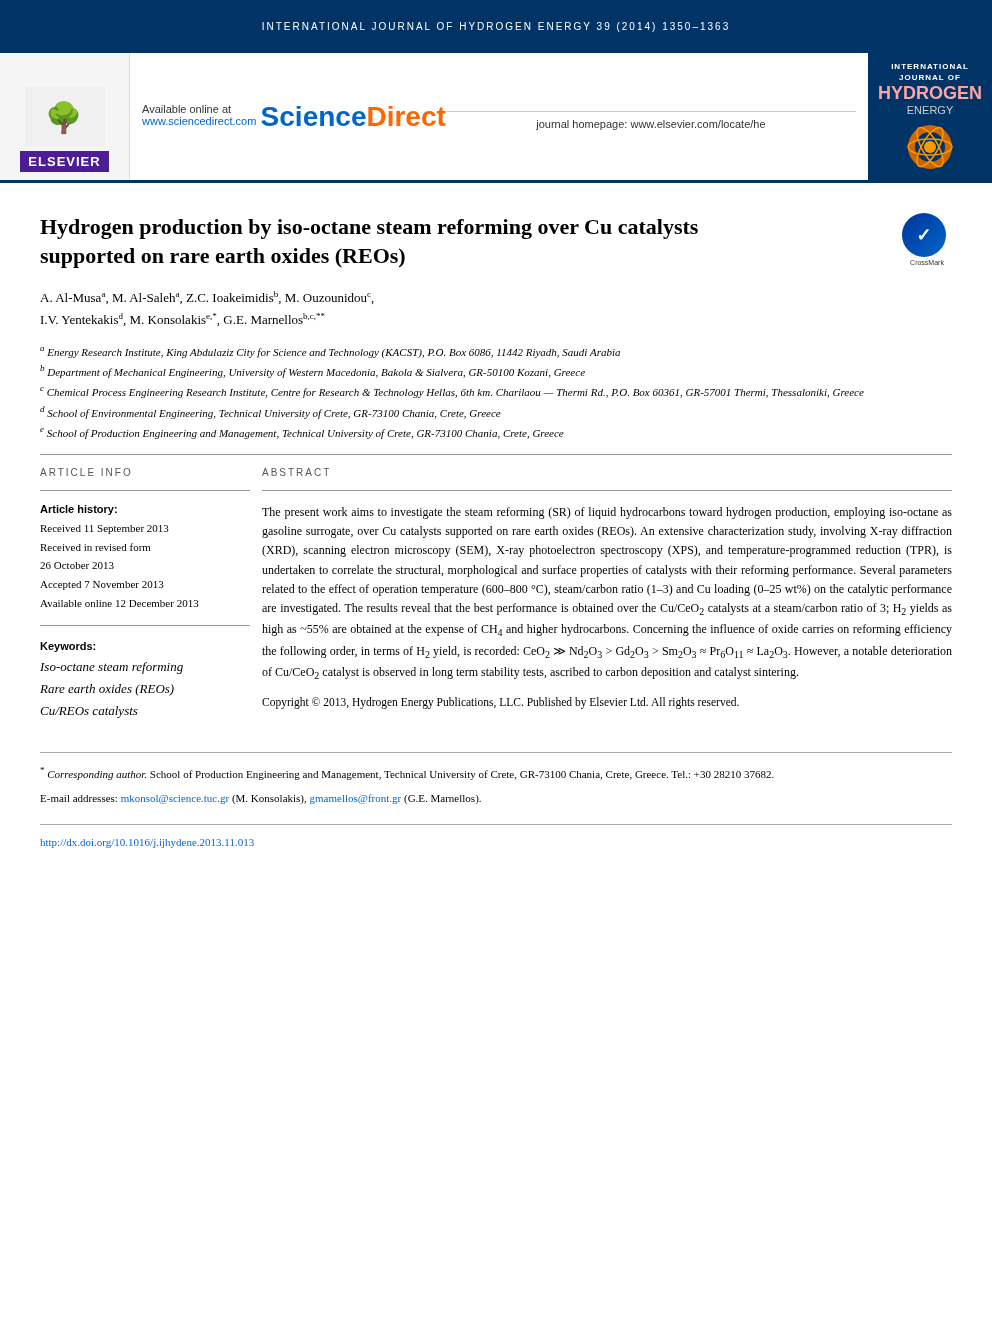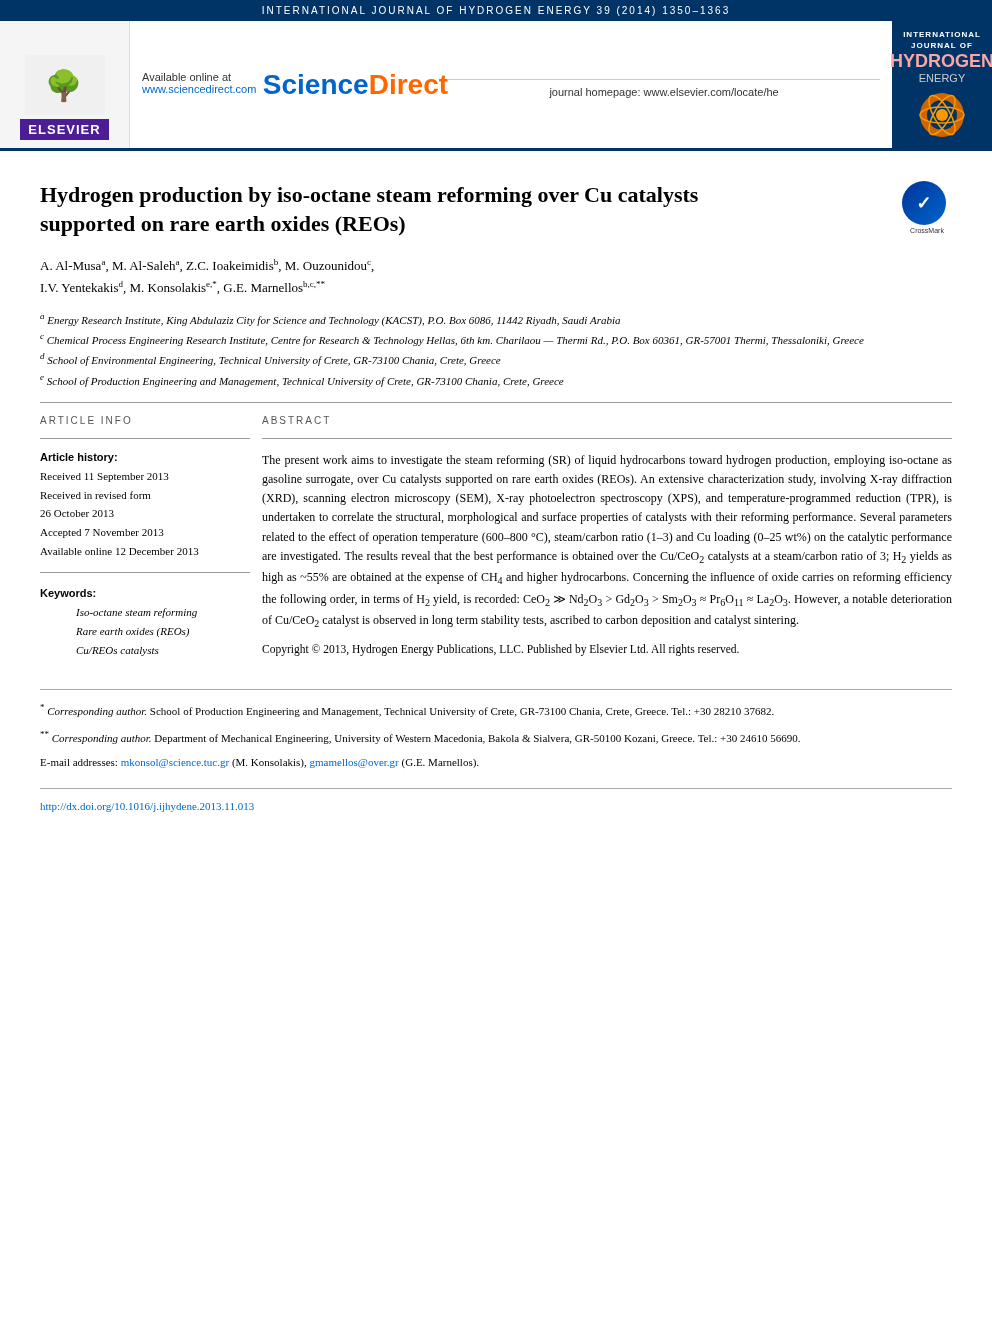--- a/index.html
+++ b/index.html
@@ -10,21 +10,21 @@
       min-height: 1323px;
       font-size: 13px;
       color: #000;
     }
     .top-bar {
       background: #003366;
       color: #fff;
       text-align: center;
       font-size: 10px;
       letter-spacing: 2px;
-      padding: 5px 0;
+      padding: 21px 0;
       font-family: Arial, sans-serif;
       text-transform: uppercase;
     }
     .header-section {
       display: flex;
       align-items: stretch;
       border-bottom: 3px solid #003366;
       padding: 0;
     }
     .elsevier-logo {
@@ -88,21 +88,21 @@
       font-size: 11px;
       font-family: Arial, sans-serif;
       color: #333;
       margin-top: 8px;
       border-top: 1px solid #ccc;
       padding-top: 6px;
       width: 100%;
       text-align: center;
     }
     .journal-logo {
-      width: 100px;
+      width: 124px;
       background: #003366;
       display: flex;
       flex-direction: column;
       align-items: center;
       justify-content: center;
       padding: 8px;
       color: #fff;
     }
     .journal-logo-title {
       font-size: 8px;
@@ -216,24 +216,23 @@
     }
     .info-date {
       font-size: 11px;
       line-height: 1.7;
       color: #000;
     }
     .keywords-section {
       margin-top: 14px;
     }
     .keywords-list {
-      font-size: 11px;
+      font-size: 13px;
       font-style: italic;
       line-height: 1.7;
-      margin-left: 36px;
     }
     .abstract-text {
       font-size: 12px;
       line-height: 1.6;
       text-align: justify;
     }
     .copyright {
       font-size: 11.5px;
       line-height: 1.6;
       margin-top: 8px;
@@ -324,20 +323,21 @@
     </div>
   </div>
 
   <div class="authors">
     A. Al-Musa<sup>a</sup>, M. Al-Saleh<sup>a</sup>, Z.C. Ioakeimidis<sup>b</sup>, M. Ouzounidou<sup>c</sup>,<br>
     I.V. Yentekakis<sup>d</sup>, M. Konsolakis<sup>e,*</sup>, G.E. Marnellos<sup>b,c,**</sup>
   </div>
 
   <div class="affiliations">
     <div><sup>a</sup> Energy Research Institute, King Abdulaziz City for Science and Technology (KACST), P.O. Box 6086, 11442 Riyadh, Saudi Arabia</div>
+    <div><sup>b</sup> Department of Mechanical Engineering, University of Western Macedonia, Bakola &amp; Sialvera, GR-50100 Kozani, Greece</div>
     <div><sup>c</sup> Chemical Process Engineering Research Institute, Centre for Research &amp; Technology Hellas, 6th km. Charilaou — Thermi Rd., P.O. Box 60361, GR-57001 Thermi, Thessaloniki, Greece</div>
     <div><sup>d</sup> School of Environmental Engineering, Technical University of Crete, GR-73100 Chania, Crete, Greece</div>
     <div><sup>e</sup> School of Production Engineering and Management, Technical University of Crete, GR-73100 Chania, Crete, Greece</div>
   </div>
 
   <hr class="divider">
 
   <div class="two-col">
 
     <div class="article-info">
@@ -381,24 +381,21 @@
       </div>
     </div>
 
   </div>
 
   <div class="footer-notes">
     <div class="note">
       <sup>*</sup> <span class="italic">Corresponding author.</span> School of Production Engineering and Management, Technical University of Crete, GR-73100 Chania, Crete, Greece. Tel.: +30 28210 37682.
     </div>
     <div class="note">
-      <sup>**</sup> <span class="italic">Corresponding author.</span> Department of Mechanical Engineering, University of Western Macedonia, Bakola &amp; Sialvera, GR-50100 Kozani, Greece. Tel.: +30 24610 56690.
-    </div>
-    <div class="note">
-      E-mail addresses: <a>mkonsol@science.tuc.gr</a><span> (M. Konsolakis),</span> <a>gmamellos@over.gr</a><span> (G.E. Marnellos).</span>
+      E-mail addresses: <a>mkonsol@science.tuc.gr</a><span> (M. Konsolakis),</span> <a>gmamellos@front.gr</a><span> (G.E. Marnellos).</span>
     </div>
   </div>
 
   <div class="footer-bottom">
     <div>
       <a>http://dx.doi.org/10.1016/j.ijhydene.2013.11.013</a>
     </div>
   </div>
 
 </div>

